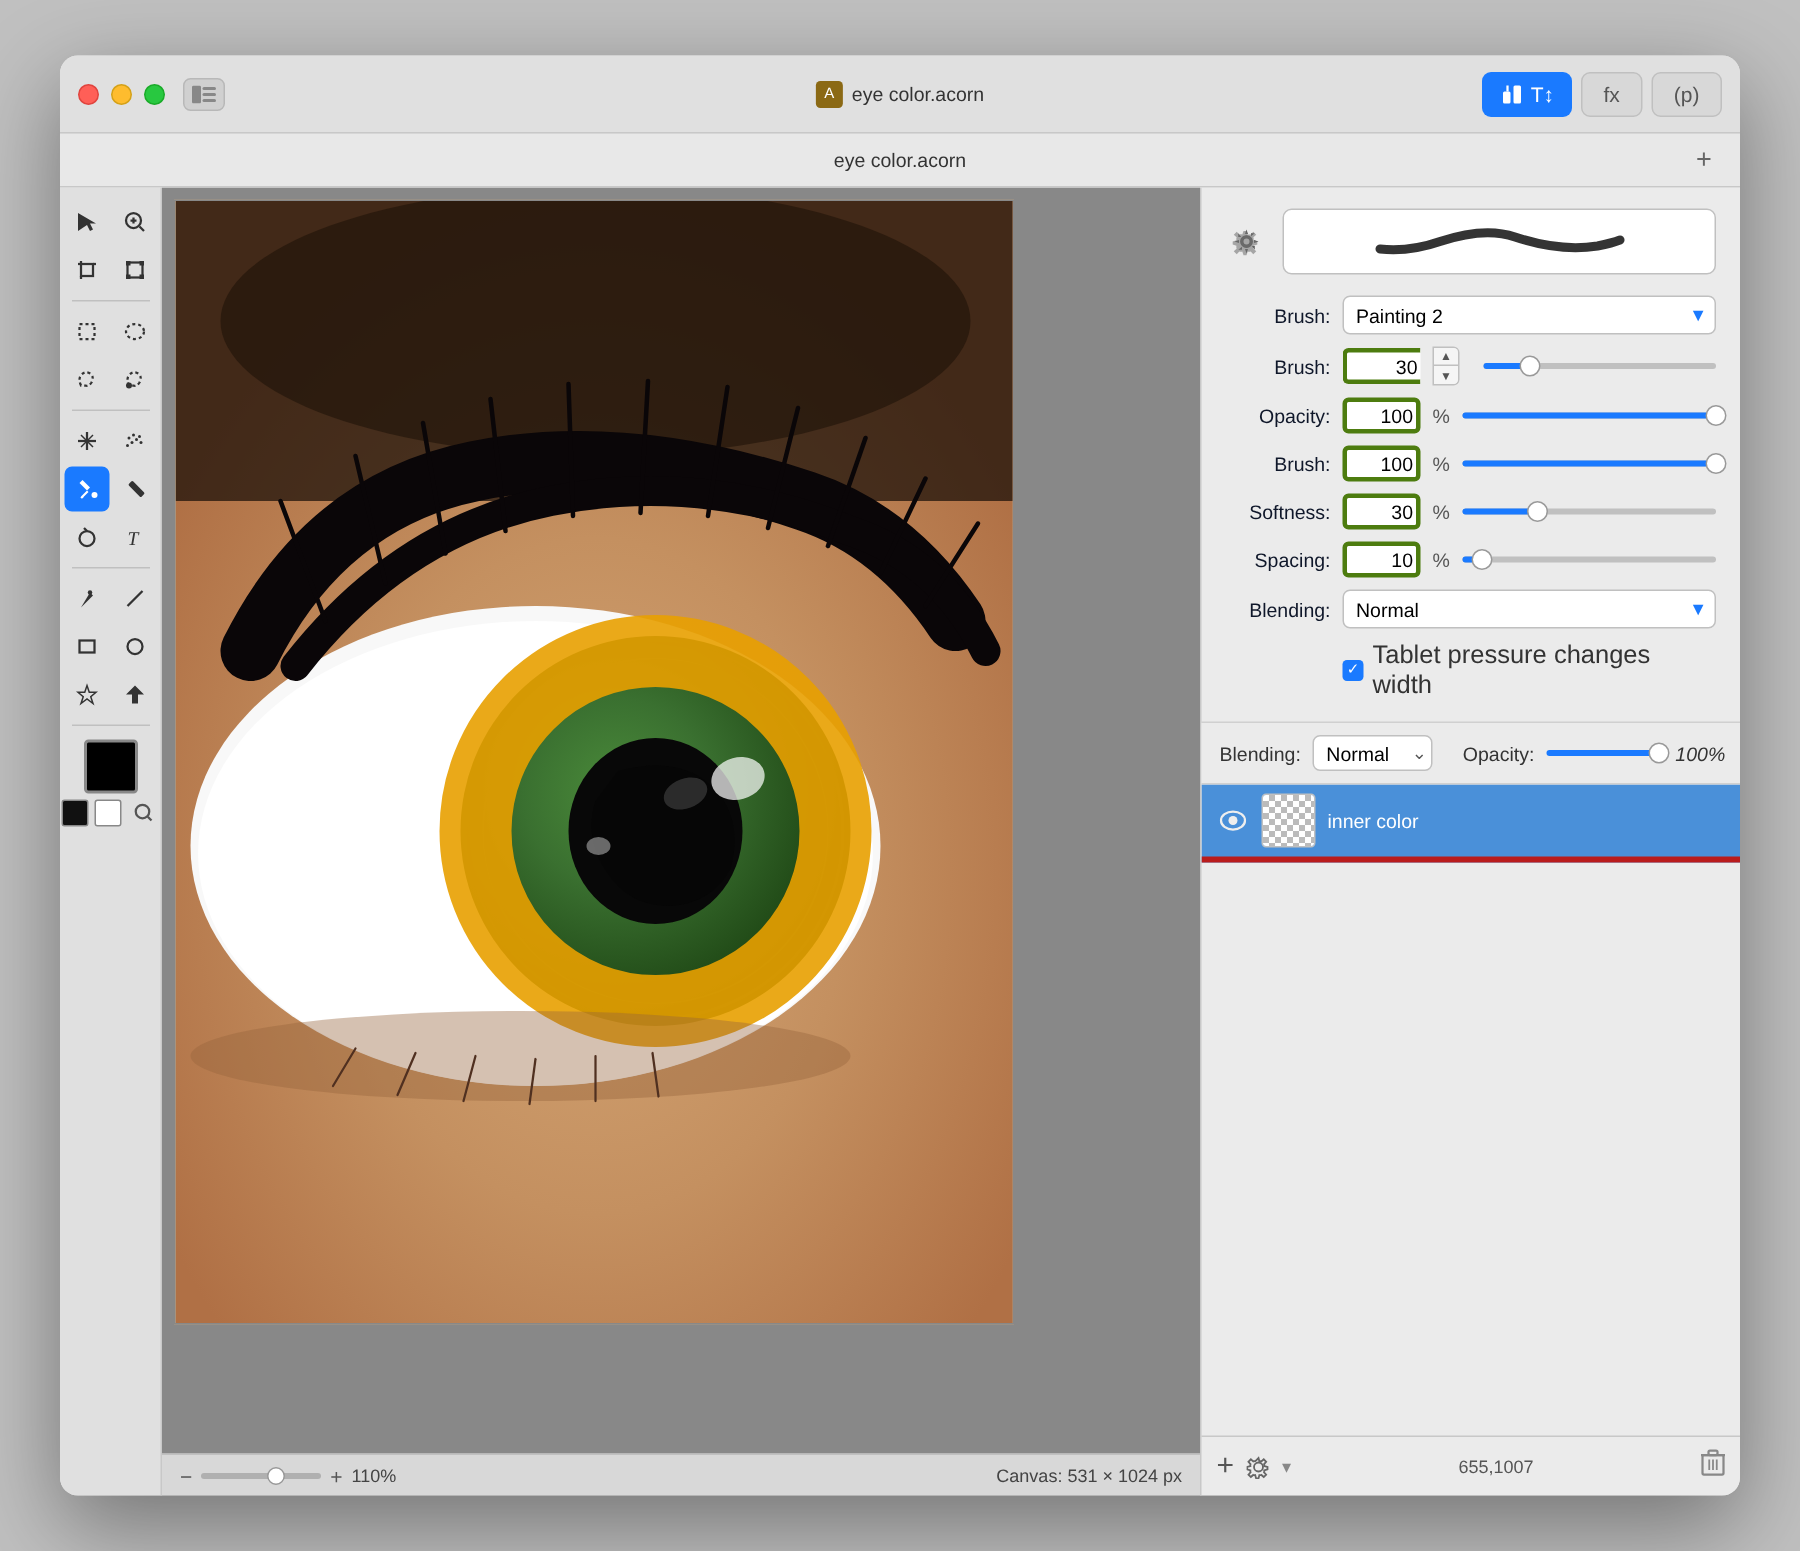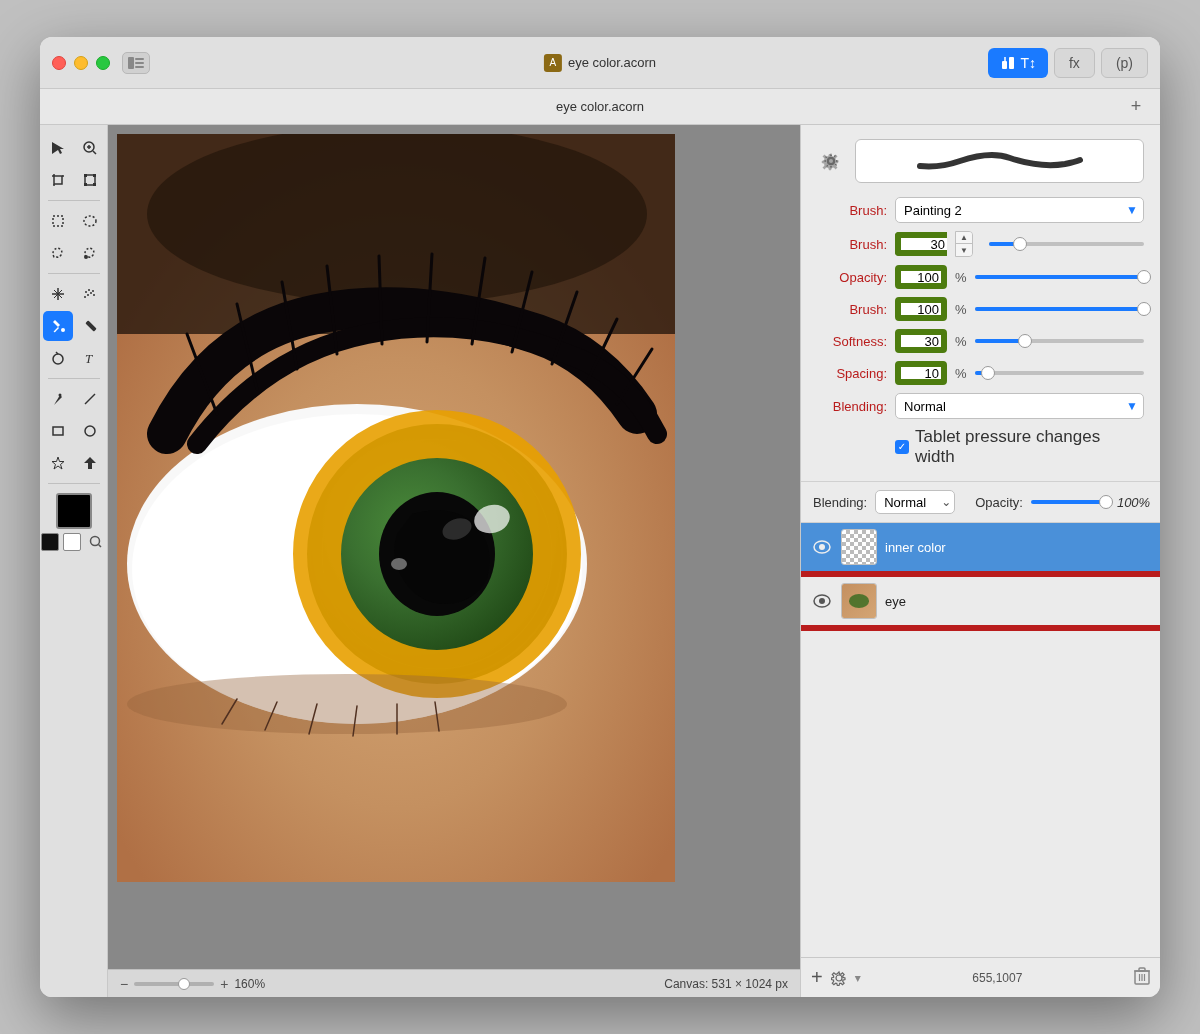--- a/index.html
+++ b/index.html
@@ -333,27 +333,27 @@
     .param-row {
       display: flex;
       align-items: center;
       margin-bottom: 8px;
       gap: 8px;
     }
     .param-label {
       width: 70px;
       text-align: right;
       font-size: 13px;
-      color: #b91c1c;
+      color: #0f172a;
       flex-shrink: 0;
     }
     .param-input {
       width: 52px;
       height: 24px;
-      border: 6px solid #4d7c0f;
+      border: 3px solid #4d7c0f;
       border-radius: 4px;
       background: white;
       font-size: 13px;
       text-align: right;
       padding: 0 2px;
       flex-shrink: 0;
     }
     .param-unit {
       font-size: 13px;
       color: #555;
@@ -509,21 +509,21 @@
     }
     .layers-list {
       flex: 1;
       overflow-y: auto;
     }
     .layer-item {
       display: flex;
       align-items: center;
       padding: 6px 10px;
       gap: 8px;
-      border-bottom: 6px solid #b91c1c;
+      border-bottom: 4px solid #b91c1c;
       cursor: pointer;
       background: transparent;
     }
     .layer-item.active {
       background: #4a90d9;
     }
     .layer-eye {
       width: 22px;
       height: 22px;
       display: flex;
@@ -881,21 +881,21 @@
           </svg>
         </div>
       </div>
       <div class="canvas-status">
         <div class="zoom-controls">
           <span class="zoom-minus">−</span>
           <div class="zoom-slider">
             <div class="zoom-slider-thumb"></div>
           </div>
           <span class="zoom-plus">+</span>
-          <span>160%</span>
+          <span>110%</span>
         </div>
         <span>Canvas: 531 × 1024 px</span>
       </div>
     </div>
 
     <div class="right-panel">
 
       <div class="brush-panel">
         <div class="brush-preview-row">
           <div class="gear-icon-btn">
@@ -1025,34 +1025,20 @@
                 <circle cx="9" cy="7" r="3" fill="currentColor"></circle>
               </svg>
             </div>
             <div class="layer-thumb">
               <div style="width:100%;height:100%;background:repeating-conic-gradient(#bbb 0% 25%, white 0% 50%) 0 0/8px 8px;"></div>
             </div>
             <span class="layer-name">inner color</span>
           </div>
 
 
-          <div class="layer-item">
-            <div class="layer-eye">
-              <svg width="18" height="14" viewBox="0 0 18 14">
-                <ellipse cx="9" cy="7" rx="8" ry="6" fill="none" stroke="#555" stroke-width="1.5"></ellipse>
-                <circle cx="9" cy="7" r="3" fill="#555"></circle>
-              </svg>
-            </div>
-            <div class="layer-thumb">
-              <div style="width:100%;height:100%;background:linear-gradient(135deg,#c49060,#d4a574);position:relative;">
-                <div style="position:absolute;top:30%;left:20%;width:60%;height:40%;background:rgba(30,100,20,0.7);border-radius:50%;"></div>
-              </div>
-            </div>
-            <span class="layer-name">eye</span>
-          </div>
         </div>
 
         <div class="layers-footer">
           <div class="footer-btn" style="font-size:20px;font-weight:300;">+</div>
           <div class="footer-btn" style="font-size:14px;color:#666;">
             <svg width="16" height="16" viewBox="0 0 16 16">
                 <circle cx="8" cy="8" r="3" fill="none" stroke="#666" stroke-width="1.2"></circle>
                 <path d="M8,2 L8.6,4.2 C9,4.1 9.5,4.1 9.9,4.3 L11.5,2.9 L13.1,4.5 L11.7,6.1 C11.9,6.5 11.9,7 11.8,7.4 L14,8 L14,9.6 L11.8,10.2 C11.9,10.6 11.9,11.1 11.7,11.5 L13.1,13.1 L11.5,14.7 L9.9,13.3 C9.5,13.5 9,13.5 8.6,13.4 L8,15.6 L6.4,15.6 L5.8,13.4 C5.4,13.5 4.9,13.5 4.5,13.3 L2.9,14.7 L1.3,13.1 L2.7,11.5 C2.5,11.1 2.5,10.6 2.6,10.2 L0.4,9.6 L0.4,8 L2.6,7.4 C2.5,7 2.5,6.5 2.7,6.1 L1.3,4.5 L2.9,2.9 L4.5,4.3 C4.9,4.1 5.4,4.1 5.8,4.2 Z" fill="none" stroke="#666" stroke-width="1.2"></path>
               </svg>
           </div>

